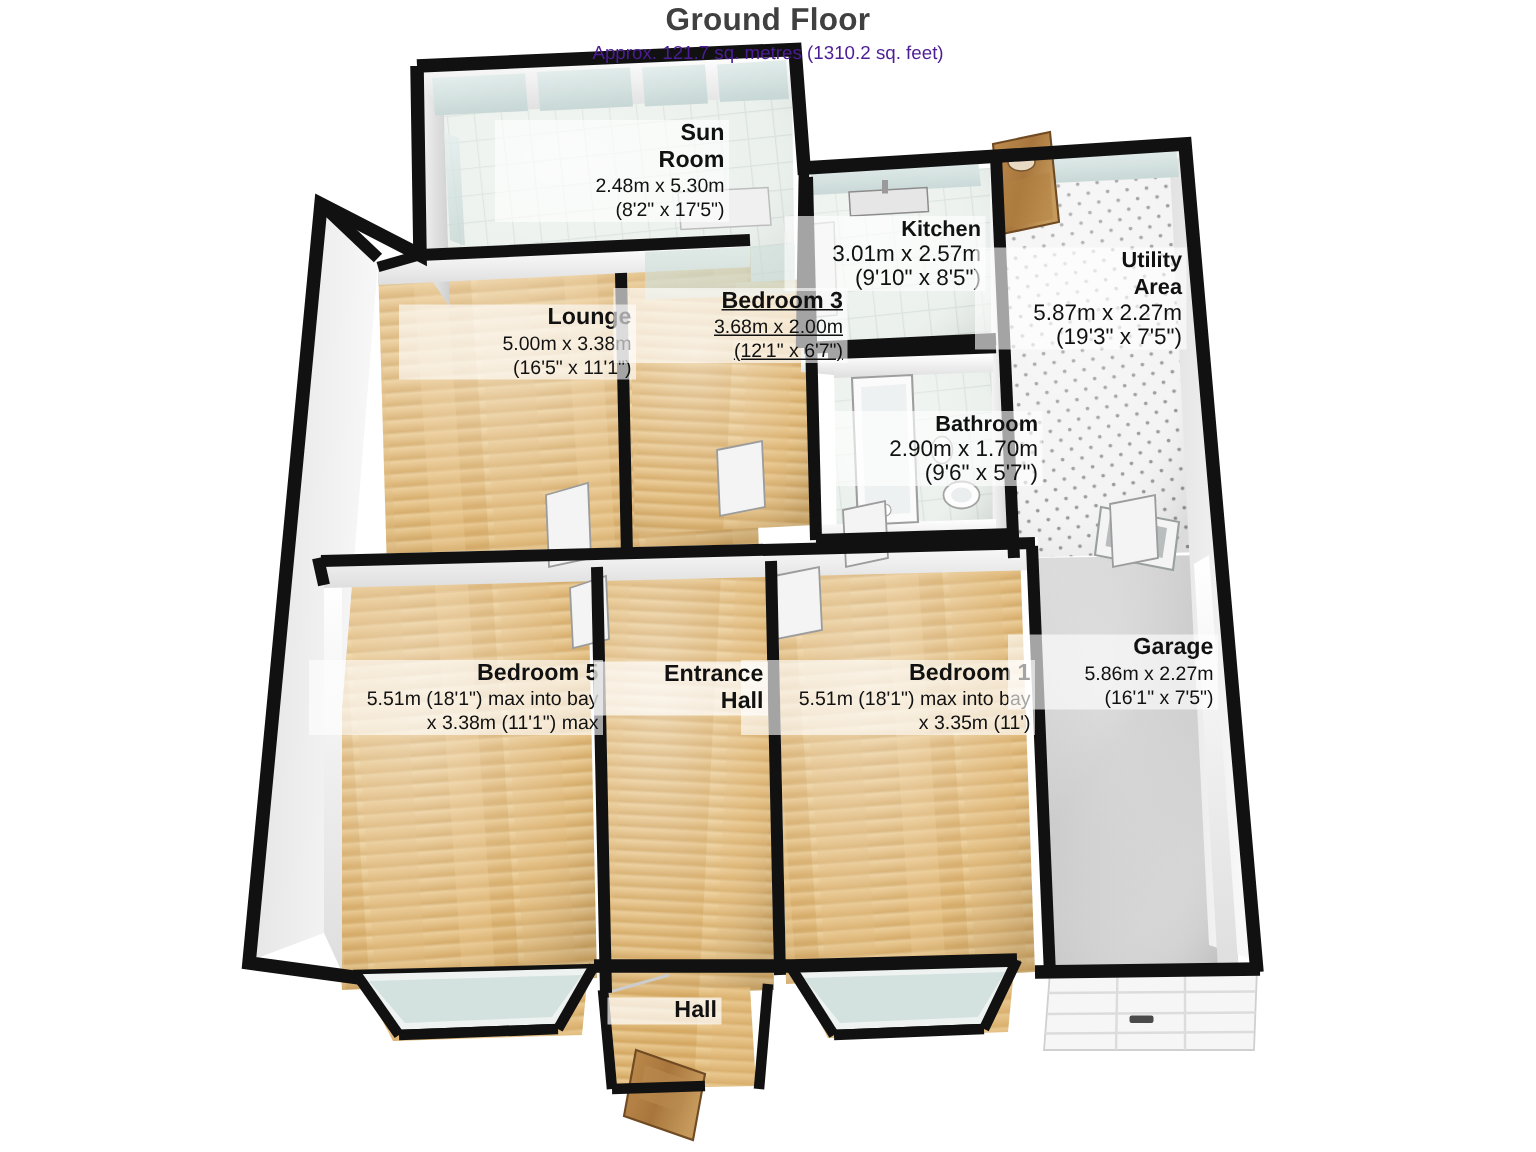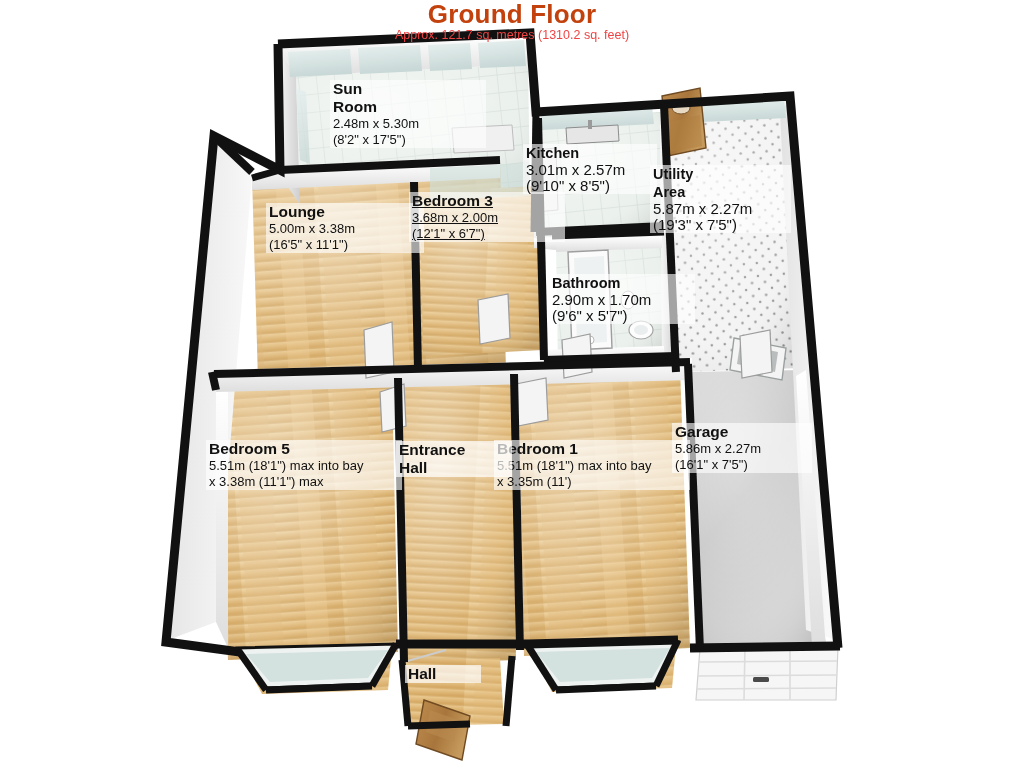--- a/index.html
+++ b/index.html
@@ -24,37 +24,37 @@
   
   .header {
     position: absolute;
     left: 0;
     top: 2px;
     width: 1024px;
     text-align: center;
     z-index: 60;
   }
   .plan-title {
-    font-size: 26px;
+    font-size: 21px;
     font-weight: bold;
-    color: #c2410c;
+    color: #404040;
     letter-spacing: 0.2px;
     line-height: 24px;
   }
   .plan-subtitle {
     font-size: 12.5px;
-    color: #ef4444;
+    color: #4c1d95;
     line-height: 16px;
     margin-top: 1px;
   }
   
   .room-label {
     position: absolute;
     z-index: 50;
-    text-align: left;
+    text-align: right;
     color: #111111;
     background: rgba(255,255,255,0.62);
     padding: 0 3px;
     pointer-events: none;
     white-space: nowrap;
   }
   .room-label .rl-name {
     font-weight: bold;
     font-size: 15.5px;
     line-height: 18px;

